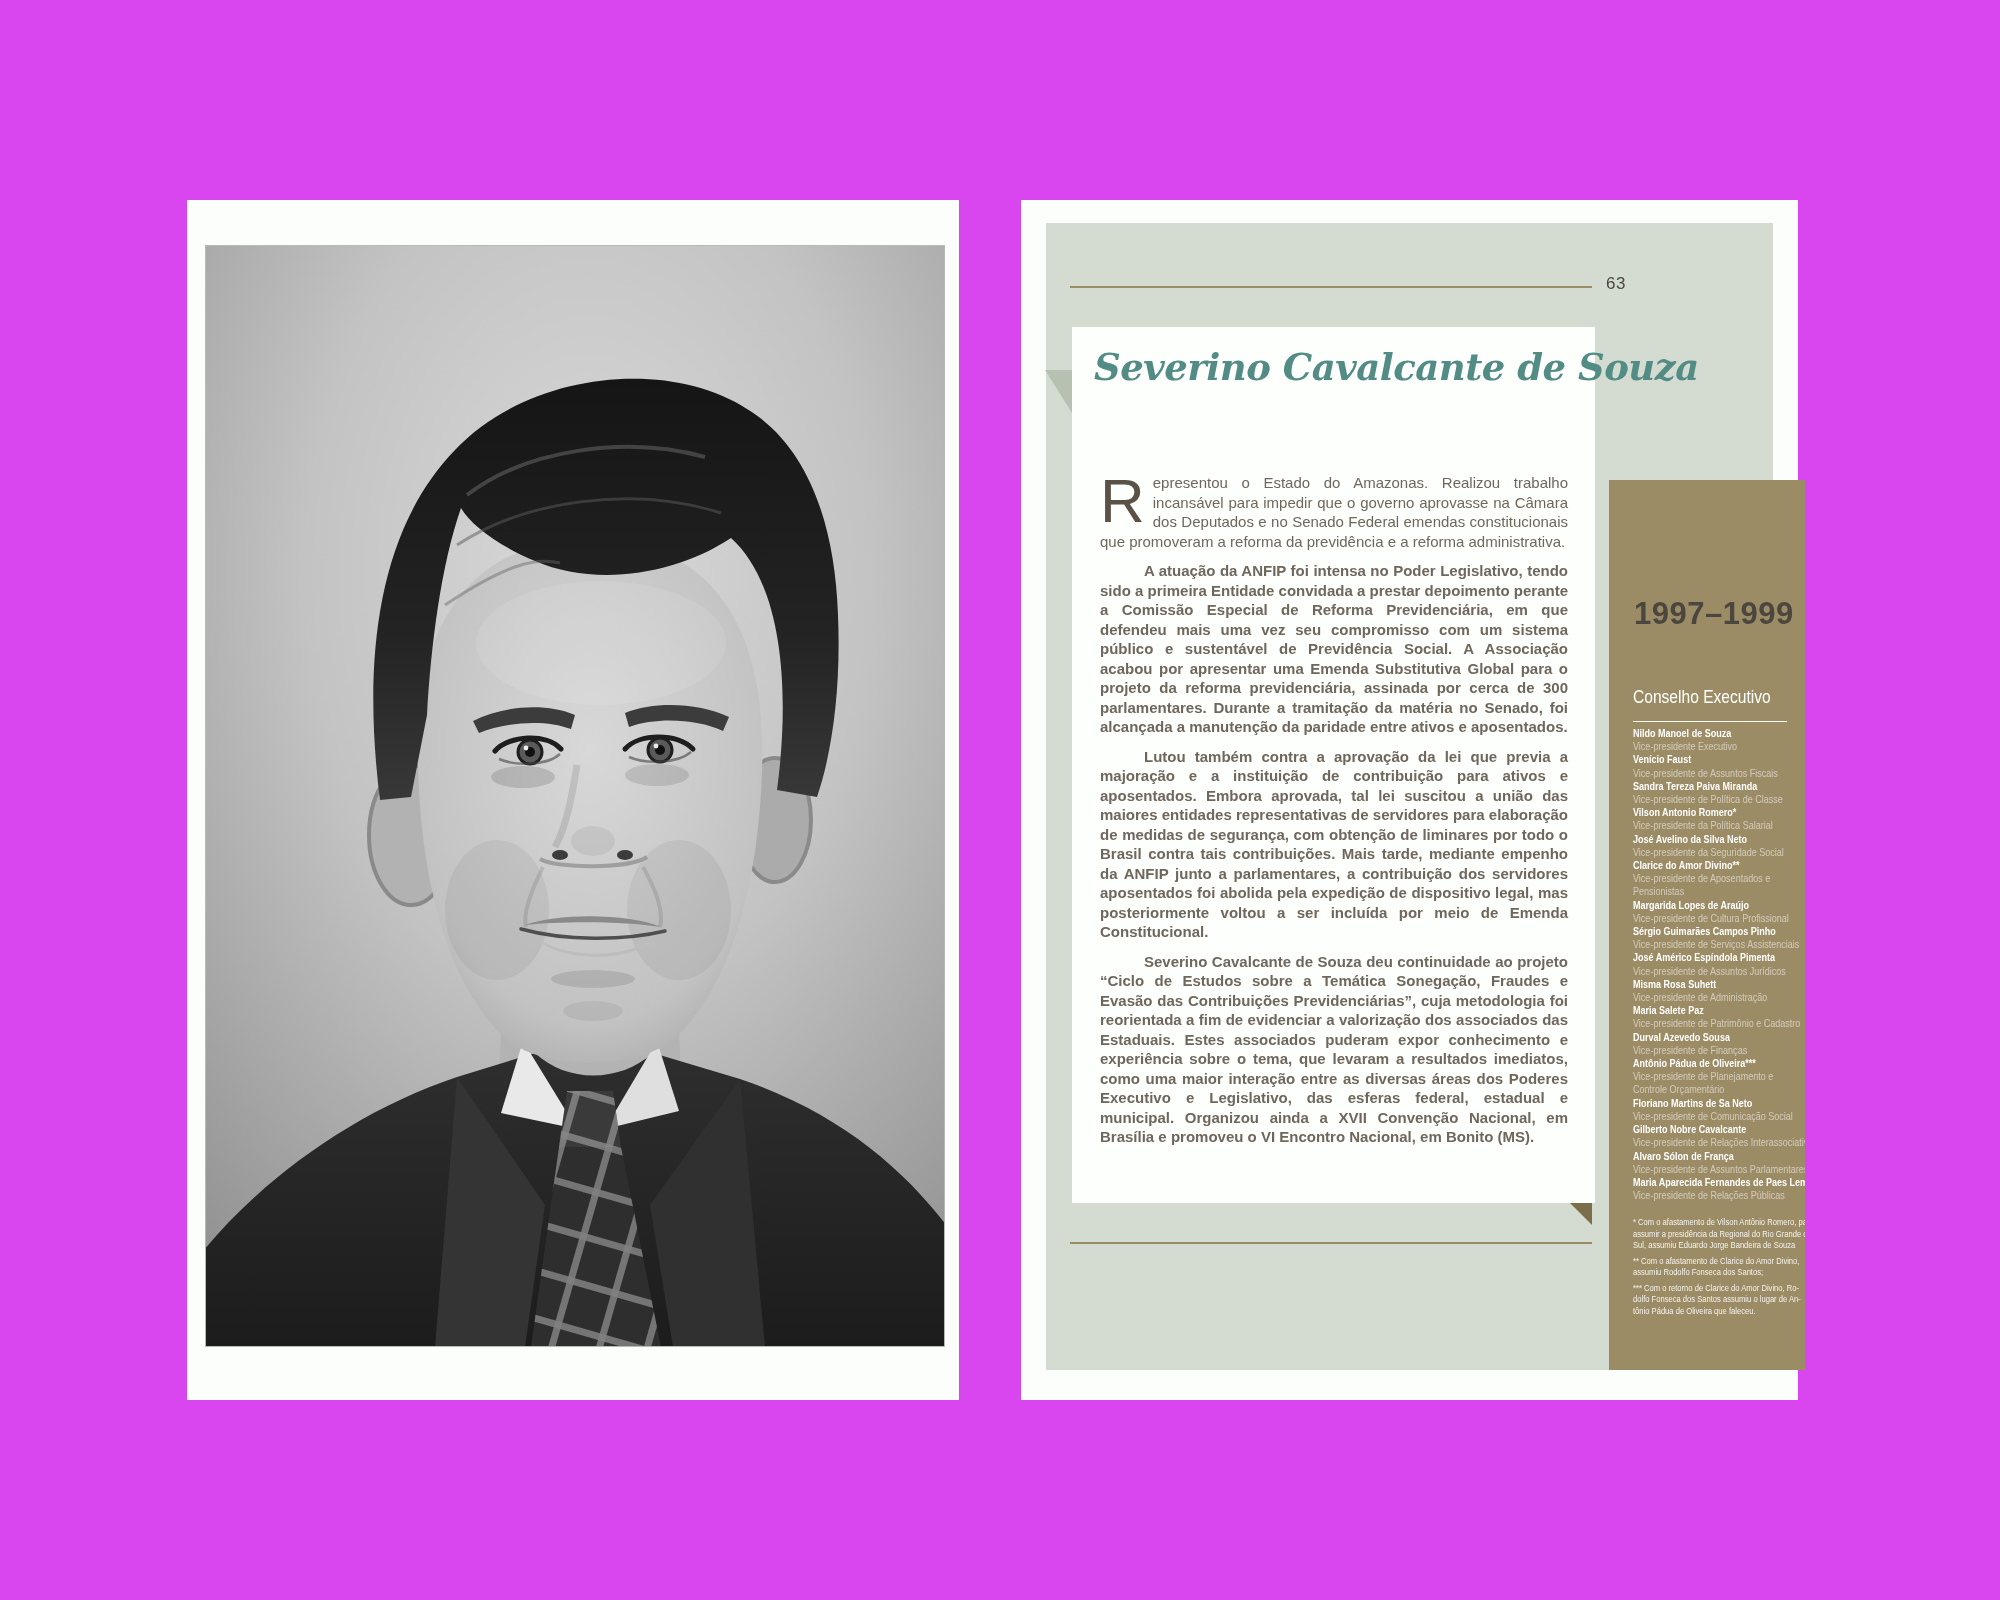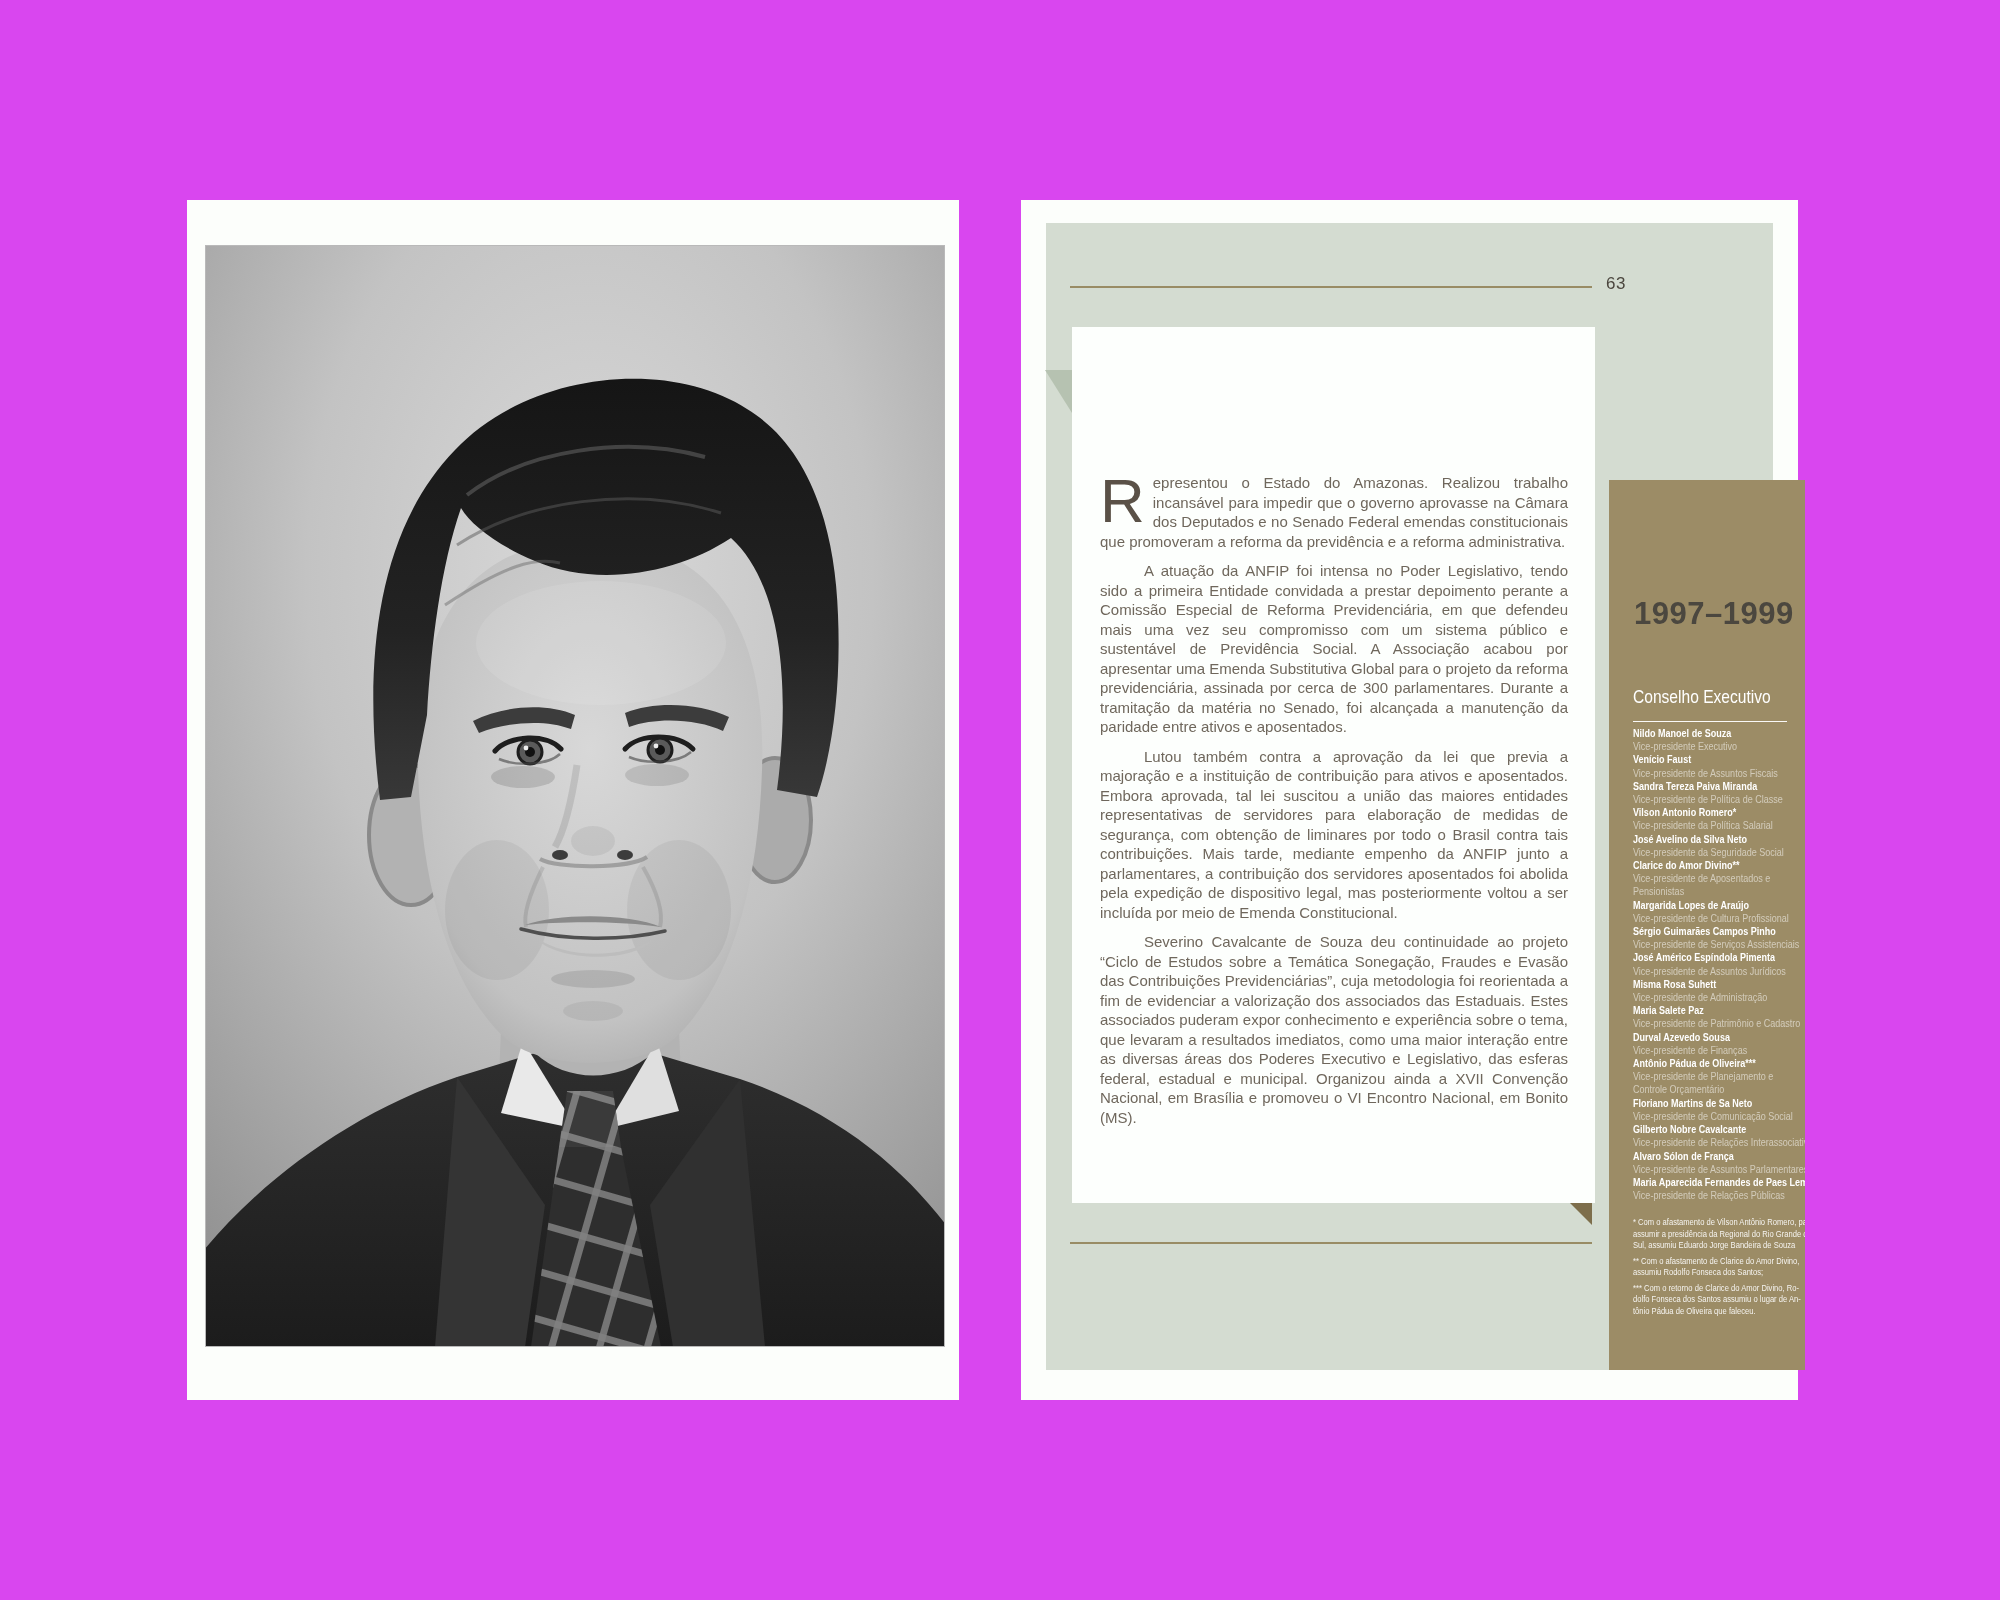--- a/index.html
+++ b/index.html
@@ -21,21 +21,21 @@
   
   .card{position:absolute;left:51px;top:127px;width:523px;height:876px;background:#fdfffd;}
   .card-fold{position:absolute;left:24px;top:170px;width:27px;height:43px;background:#b6c2b1;
              clip-path:polygon(0 0,100% 0,100% 100%);}
   .page-title{position:absolute;left:22px;top:18px;width:486px;margin:0;
               font-family:"DejaVu Serif", serif;font-style:italic;font-weight:600;
               font-size:37px;color:#538c85;letter-spacing:-0.5px;white-space:nowrap;}
   .body-text{position:absolute;left:28px;top:146px;width:468px;color:#6f675c;
              font-size:15px;line-height:19.5px;text-align:justify;}
   .body-text p{margin:0 0 10px 0;}
-  .body-text p.indent{text-indent:44px;}
+  .body-text p.indent{text-indent:44px;font-weight:bold;}
   .dropcap{float:left;font-size:62px;line-height:50px;padding:3px 8px 0 0;color:#5a5147;}
 
   
   .sidebar{position:absolute;left:582px;top:280px;width:196px;height:890px;background:#9c8c66;overflow:hidden;margin-left:6px;}
   .sidebar-fold{position:absolute;left:549px;top:1003px;width:22px;height:22px;background:#7d6e4b;
                 clip-path:polygon(0 0,100% 0,100% 100%);}
   .sidebar-period{position:absolute;left:25px;top:116px;font-size:31px;font-weight:bold;
                   color:#4b473f;letter-spacing:.5px;white-space:nowrap;}
   .sidebar-heading{position:absolute;left:24px;top:206px;width:154px;padding-bottom:13px;
                    border-bottom:1px solid rgba(255,255,255,.95);}
@@ -150,20 +150,21 @@
 
   <div class="right-page">
     <div class="inner-panel"></div>
 
     <div class="top-rule"></div>
     <div class="page-number">63</div>
 
     <div class="card-fold"></div>
 
     <div class="card">
+      <h1 class="page-title">Severino Cavalcante de Souza</h1>
       <div class="body-text">
         <p><span class="dropcap">R</span><span>epresentou o Estado do Amazonas. Realizou trabalho incansável para impedir que o governo aprovasse na Câmara dos Deputados e no Senado Federal emendas constitucionais que promoveram a reforma da previdência e a reforma administrativa.</span></p>
         <p class="indent">A atuação da ANFIP foi intensa no Poder Legislativo, tendo sido a primeira Entidade convidada a prestar depoimento perante a Comissão Especial de Reforma Previdenciária, em que defendeu mais uma vez seu compromisso com um sistema público e sustentável de Previdência Social. A Associação acabou por apresentar uma Emenda Substitutiva Global para o projeto da reforma previdenciária, assinada por cerca de 300 parlamentares. Durante a tramitação da matéria no Senado, foi alcançada a manutenção da paridade entre ativos e aposentados.</p>
         <p class="indent">Lutou também contra a aprovação da lei que previa a majoração e a instituição de contribuição para ativos e aposentados. Embora aprovada, tal lei suscitou a união das maiores entidades representativas de servidores para elaboração de medidas de segurança, com obtenção de liminares por todo o Brasil contra tais contribuições. Mais tarde, mediante empenho da ANFIP junto a parlamentares, a contribuição dos servidores aposentados foi abolida pela expedição de dispositivo legal, mas posteriormente voltou a ser incluída por meio de Emenda Constitucional.</p>
         <p class="indent">Severino Cavalcante de Souza deu continuidade ao projeto “Ciclo de Estudos sobre a Temática Sonegação, Fraudes e Evasão das Contribuições Previdenciárias”, cuja metodologia foi reorientada a fim de evidenciar a valorização dos associados das Estaduais. Estes associados puderam expor conhecimento e experiência sobre o tema, que levaram a resultados imediatos, como uma maior interação entre as diversas áreas dos Poderes Executivo e Legislativo, das esferas federal, estadual e municipal. Organizou ainda a XVII Convenção Nacional, em Brasília e promoveu o VI Encontro Nacional, em Bonito (MS).</p>
       </div>
     </div>
 
     <div class="bottom-rule"></div>
 

